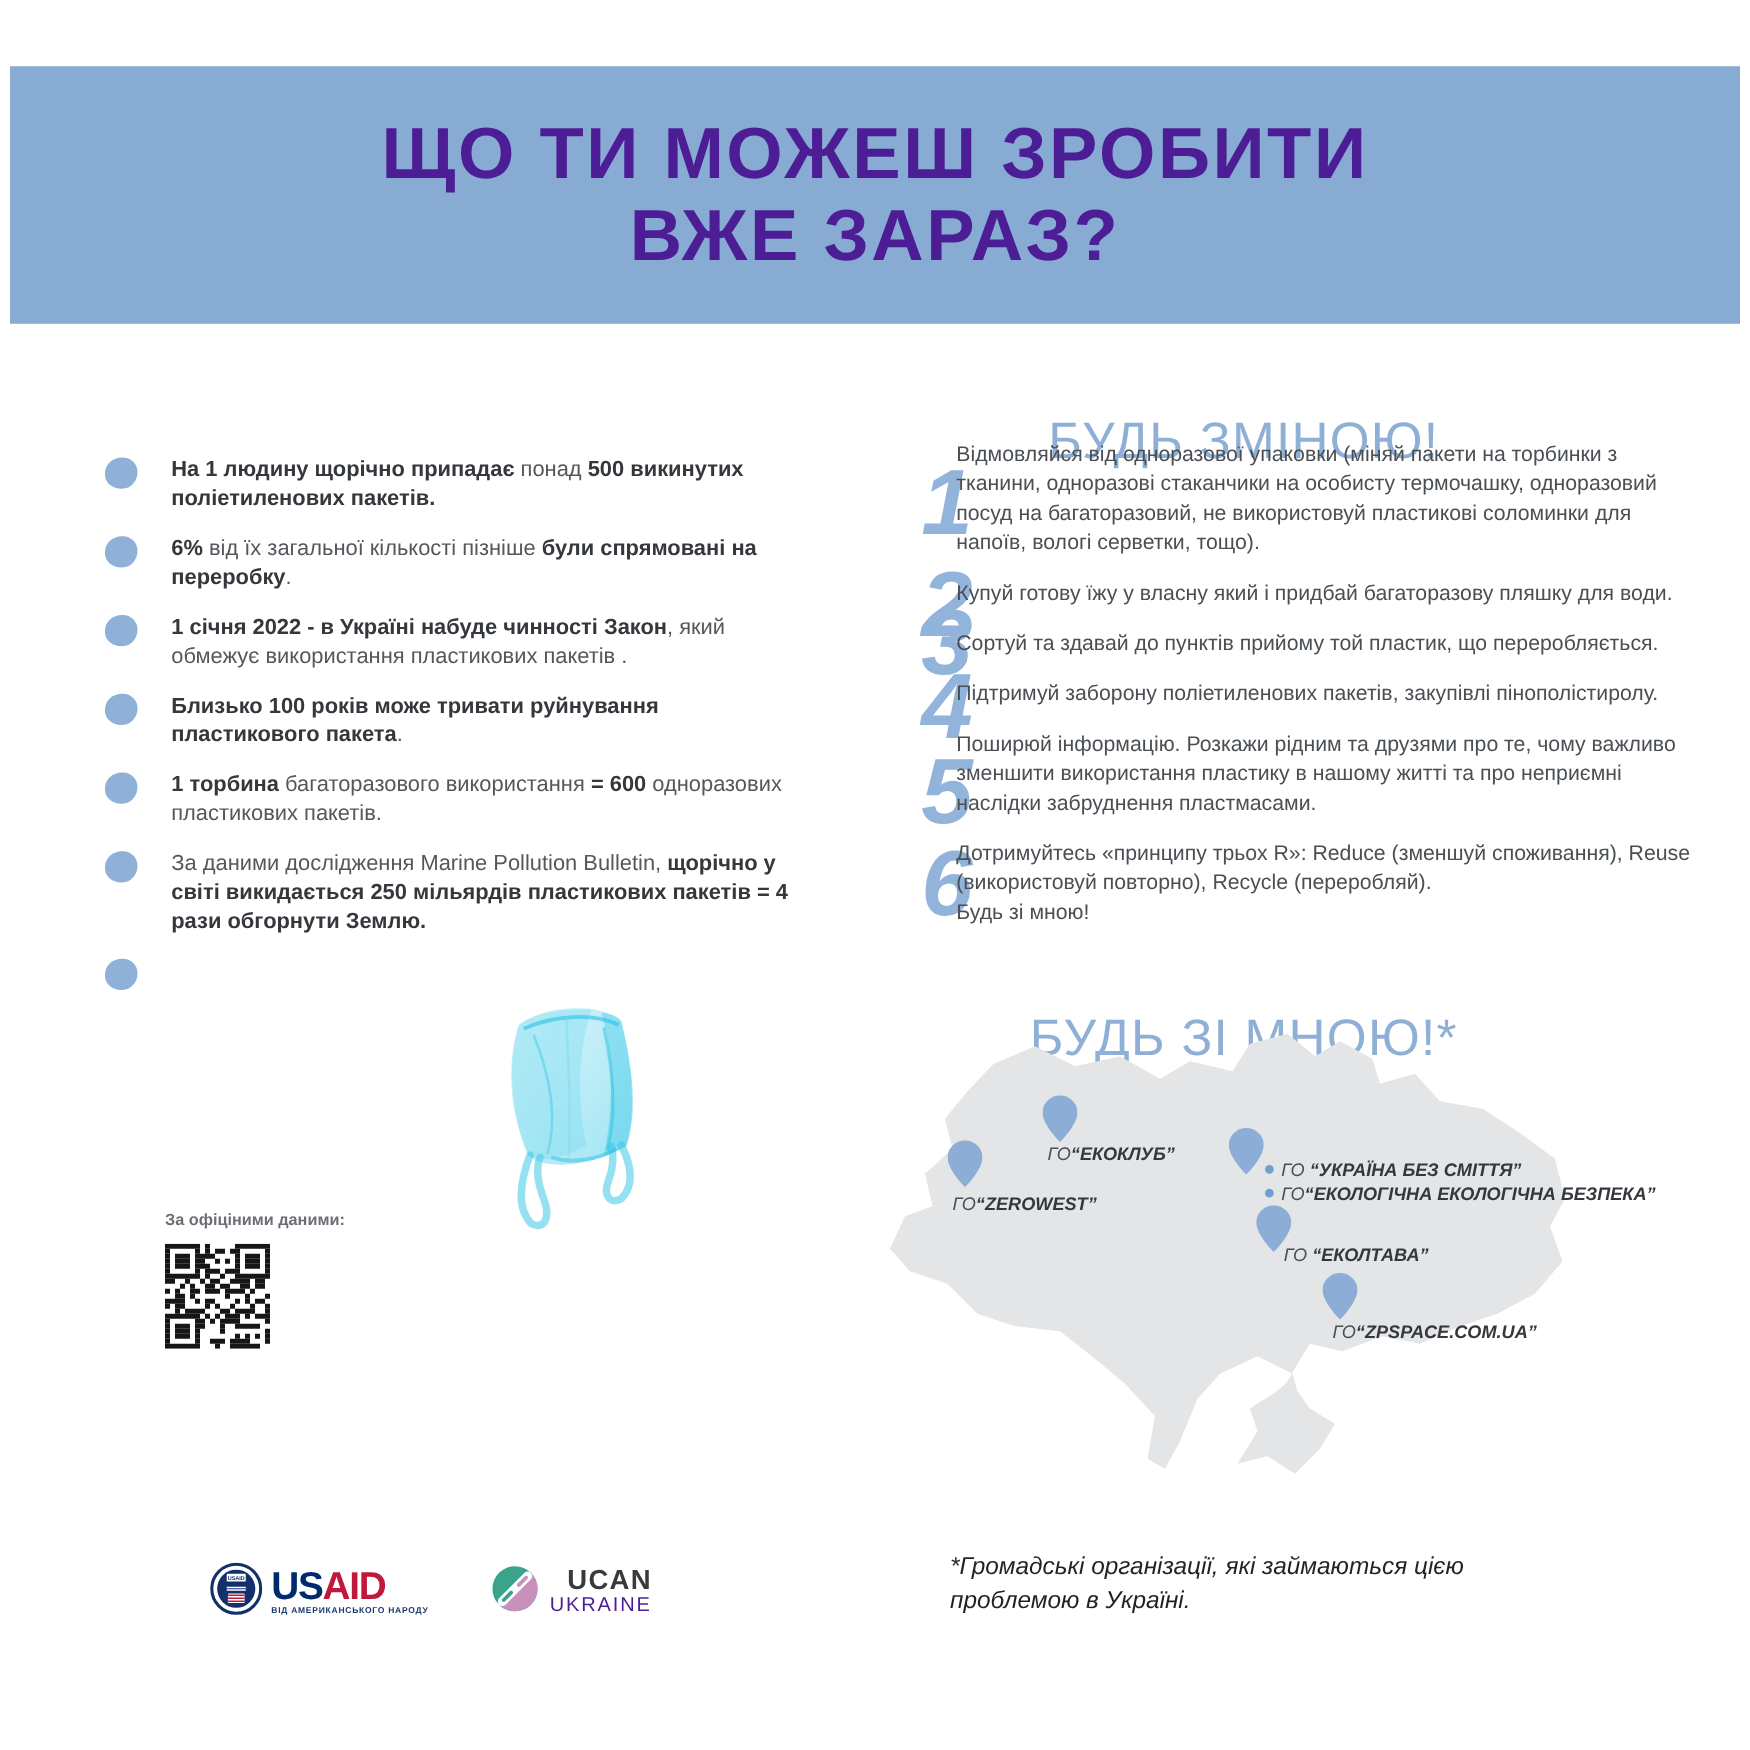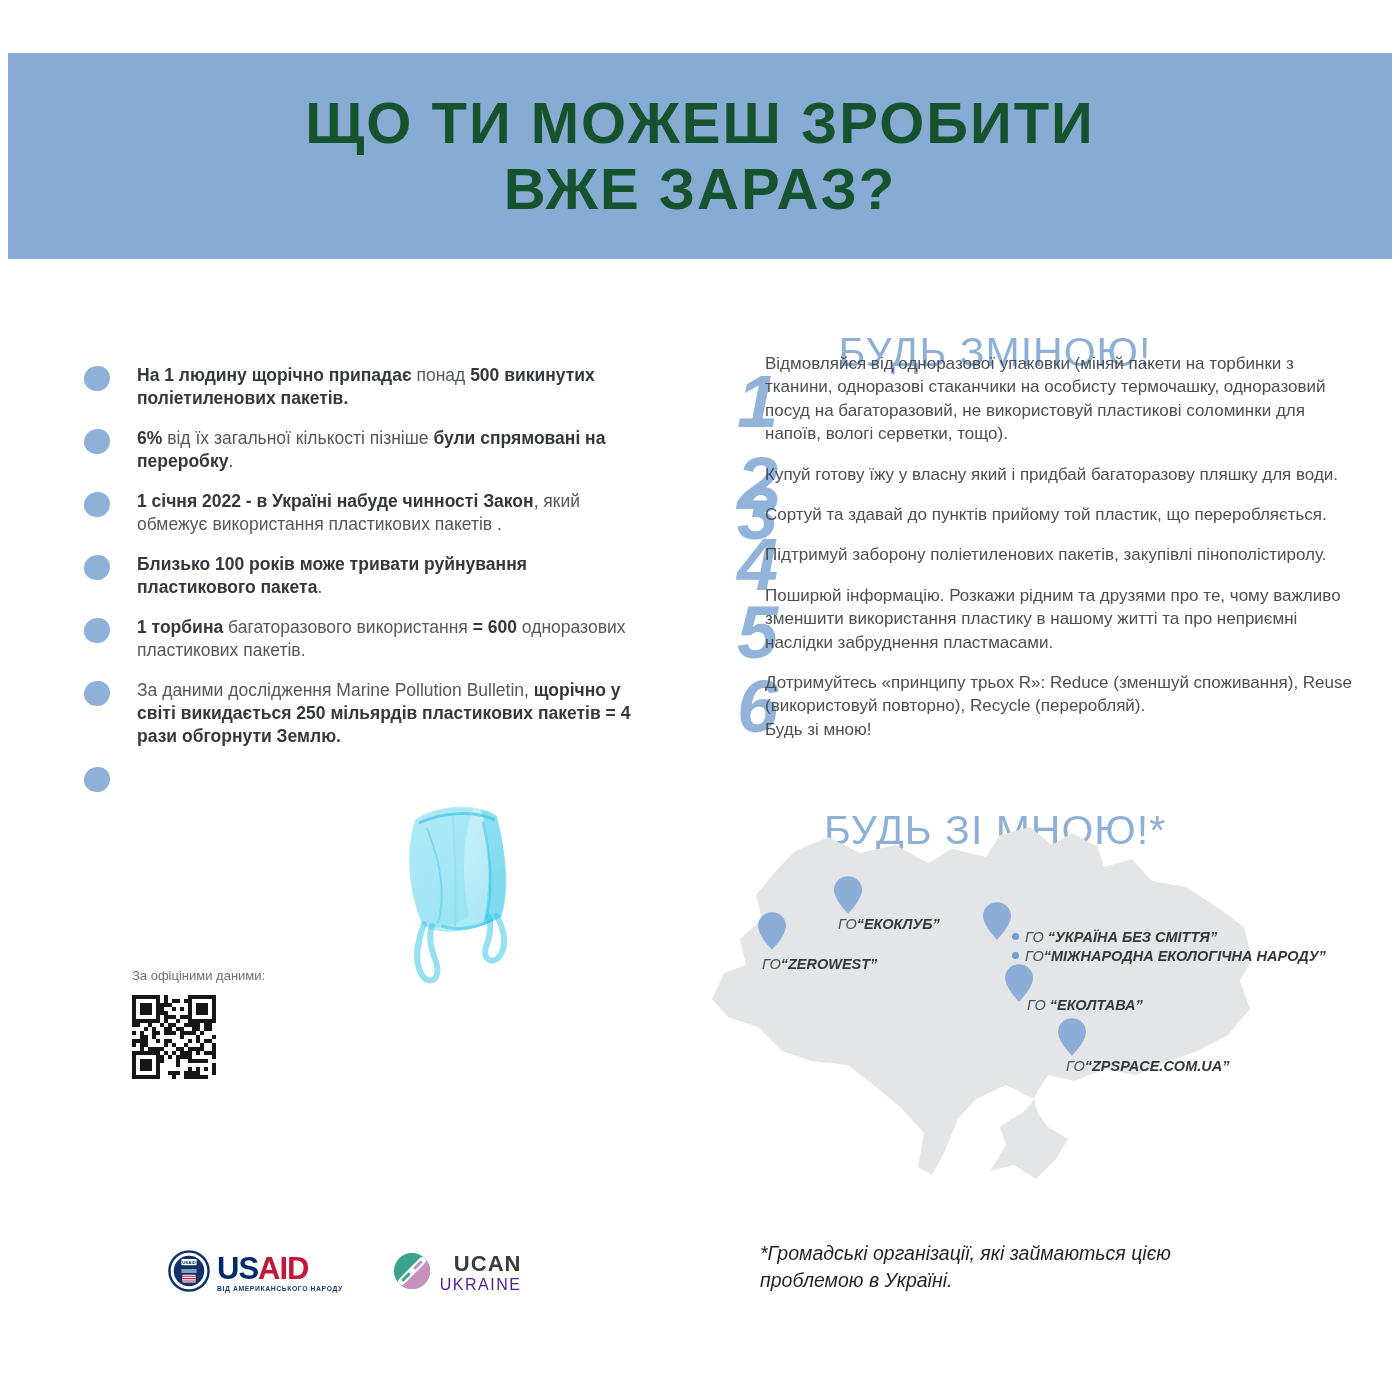--- a/index.html
+++ b/index.html
@@ -6,35 +6,35 @@
     --band:#87abd3; --blue:#8fb1d8; --blue2:#92b3da; --headblue:#8fb0d6;
     --dark:#34383c; --mid:#4a4f54; --map:#e4e5e7; --pin:#8badd6;
   }
   html,body{margin:0;padding:0;background:#fff;}
   .page{position:relative;width:1400px;height:1400px;background:#fff;overflow:hidden;
         font-family:"Liberation Sans", sans-serif;}
 
   
   .band{position:absolute;left:8px;top:53px;right:8px;height:206px;background:var(--band);
         display:flex;flex-direction:column;justify-content:center;align-items:center;}
-  .band .t{color:#14532d;font-weight:800;font-size:58px;line-height:66px;letter-spacing:2px;text-align:center;}
+  .band .t{color:#4c1d95;font-weight:800;font-size:58px;line-height:66px;letter-spacing:2px;text-align:center;}
 
   
   .facts{position:absolute;left:84px;top:364px;width:566px;}
   .fact{position:relative;margin-bottom:17px;padding-left:53px;min-height:26px;}
   .dot{position:absolute;left:0;top:2px;width:26px;height:25px;background:var(--blue);
        border-radius:54% 46% 48% 52%/52% 48% 55% 45%;}
   .fact-text{font-size:17.5px;line-height:23px;color:#54585d;}
   .fact-text .b{font-weight:700;color:var(--dark);}
 
   
   .bag{position:absolute;left:383px;top:798px;width:150px;height:195px;}
 
   
-  .qr-caption{position:absolute;left:132px;top:968px;font-size:13px;color:#6b6f75;}
+  .qr-caption{position:absolute;left:132px;top:968px;font-size:13px;color:#6b6f75;font-weight:bold;}
   .qr{position:absolute;left:132px;top:995px;width:84px;height:84px;}
 
   
   .logos{position:absolute;left:168px;top:1250px;display:flex;align-items:center;gap:50px;}
   .usaid{display:flex;align-items:center;gap:7px;}
   .usaid-txt{display:flex;flex-direction:column;}
   .usaid-word{font-size:31px;font-weight:800;letter-spacing:-1px;line-height:28px;}
   .usaid-us{color:#002a6c;} .usaid-aid{color:#c1173a;}
   .usaid-tag{font-size:6.8px;font-weight:700;color:#1a3a6b;letter-spacing:.6px;margin-top:2px;}
   .ucan{display:flex;align-items:center;gap:9px;}
@@ -470,21 +470,21 @@
   </div>
   <div class="pin-label" style="left:762px;top:955px"><span>ГО</span><span class="b">“ZEROWEST”</span></div>
 
   <div class="pin" style="left:983px;top:902px">
     <svg viewBox="0 0 24 32">
         <path fill="#8badd6" d="M12 0C5.4 0 0 5.2 0 11.6 0 20.4 12 32 12 32s12-11.6 12-20.4C24 5.2 18.6 0 12 0Z"></path>
       </svg>
   </div>
   <div class="pin-label" style="left:1012px;top:928px">
     <div><span class="ldot"></span><span><span>ГО </span><span class="b">“УКРАЇНА БЕЗ СМІТТЯ”</span></span></div>
-    <div><span class="ldot"></span><span><span>ГО</span><span class="b">“МІЖНАРОДНА ЕКОЛОГІЧНА НАРОДУ”</span></span></div>
+    <div><span class="ldot"></span><span><span>ГО</span><span class="b">“ЕКОЛОГІЧНА ЕКОЛОГІЧНА БЕЗПЕКА”</span></span></div>
   </div>
 
   <div class="pin" style="left:1005px;top:964px">
     <svg viewBox="0 0 24 32">
         <path fill="#8badd6" d="M12 0C5.4 0 0 5.2 0 11.6 0 20.4 12 32 12 32s12-11.6 12-20.4C24 5.2 18.6 0 12 0Z"></path>
       </svg>
   </div>
   <div class="pin-label" style="left:1027px;top:996px"><span>ГО </span><span class="b">“ЕКОЛТАВА”</span></div>
 
   <div class="pin" style="left:1058px;top:1018px">

